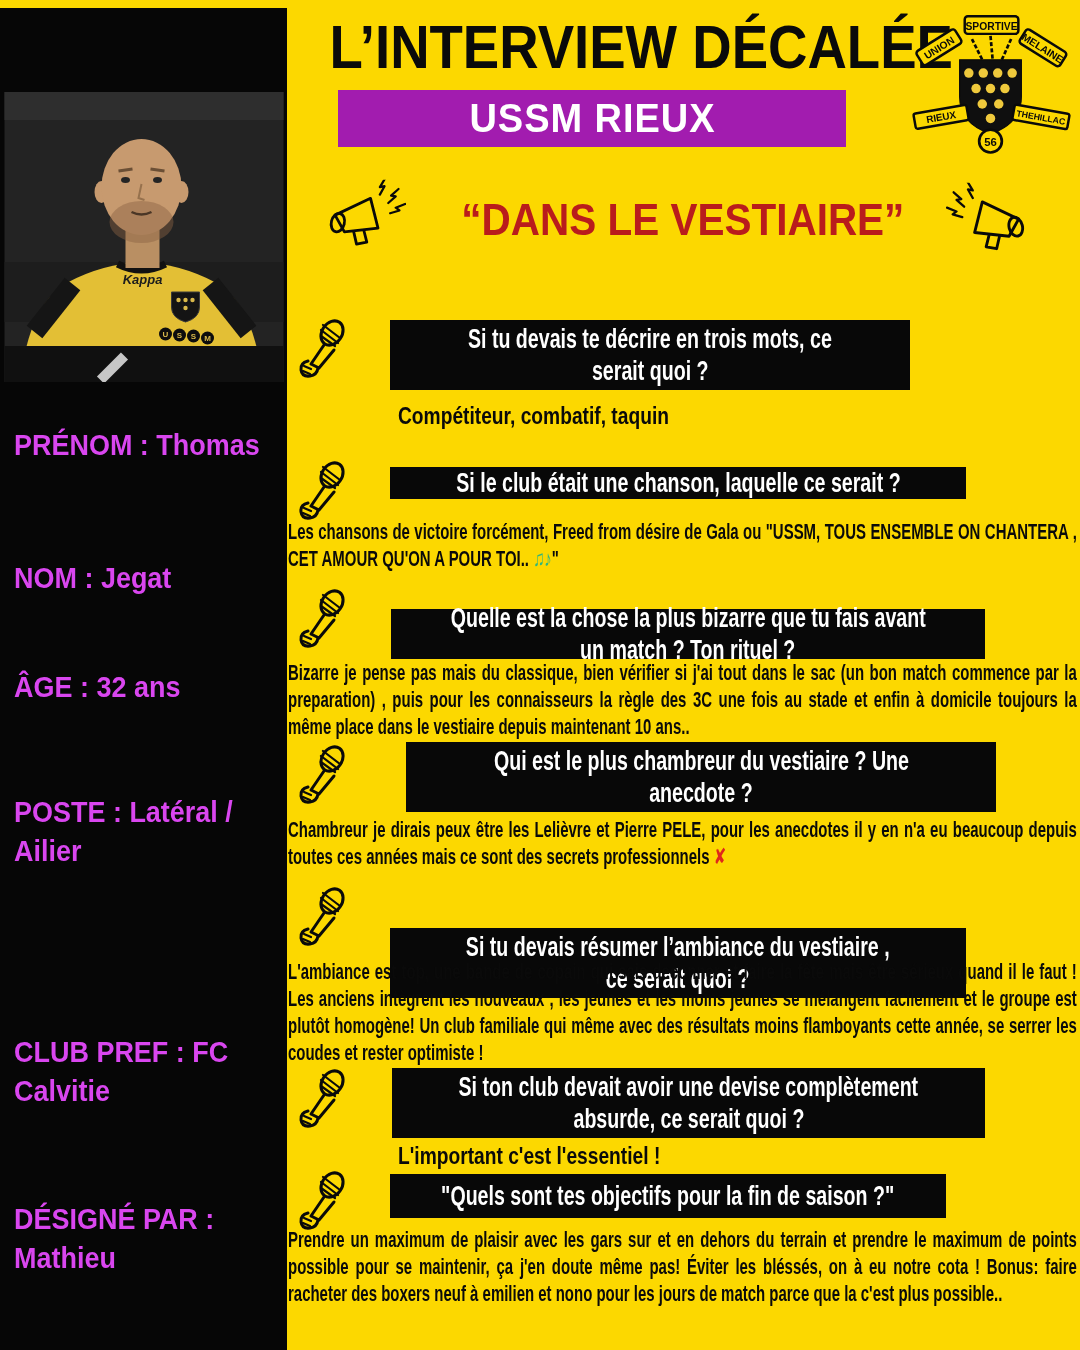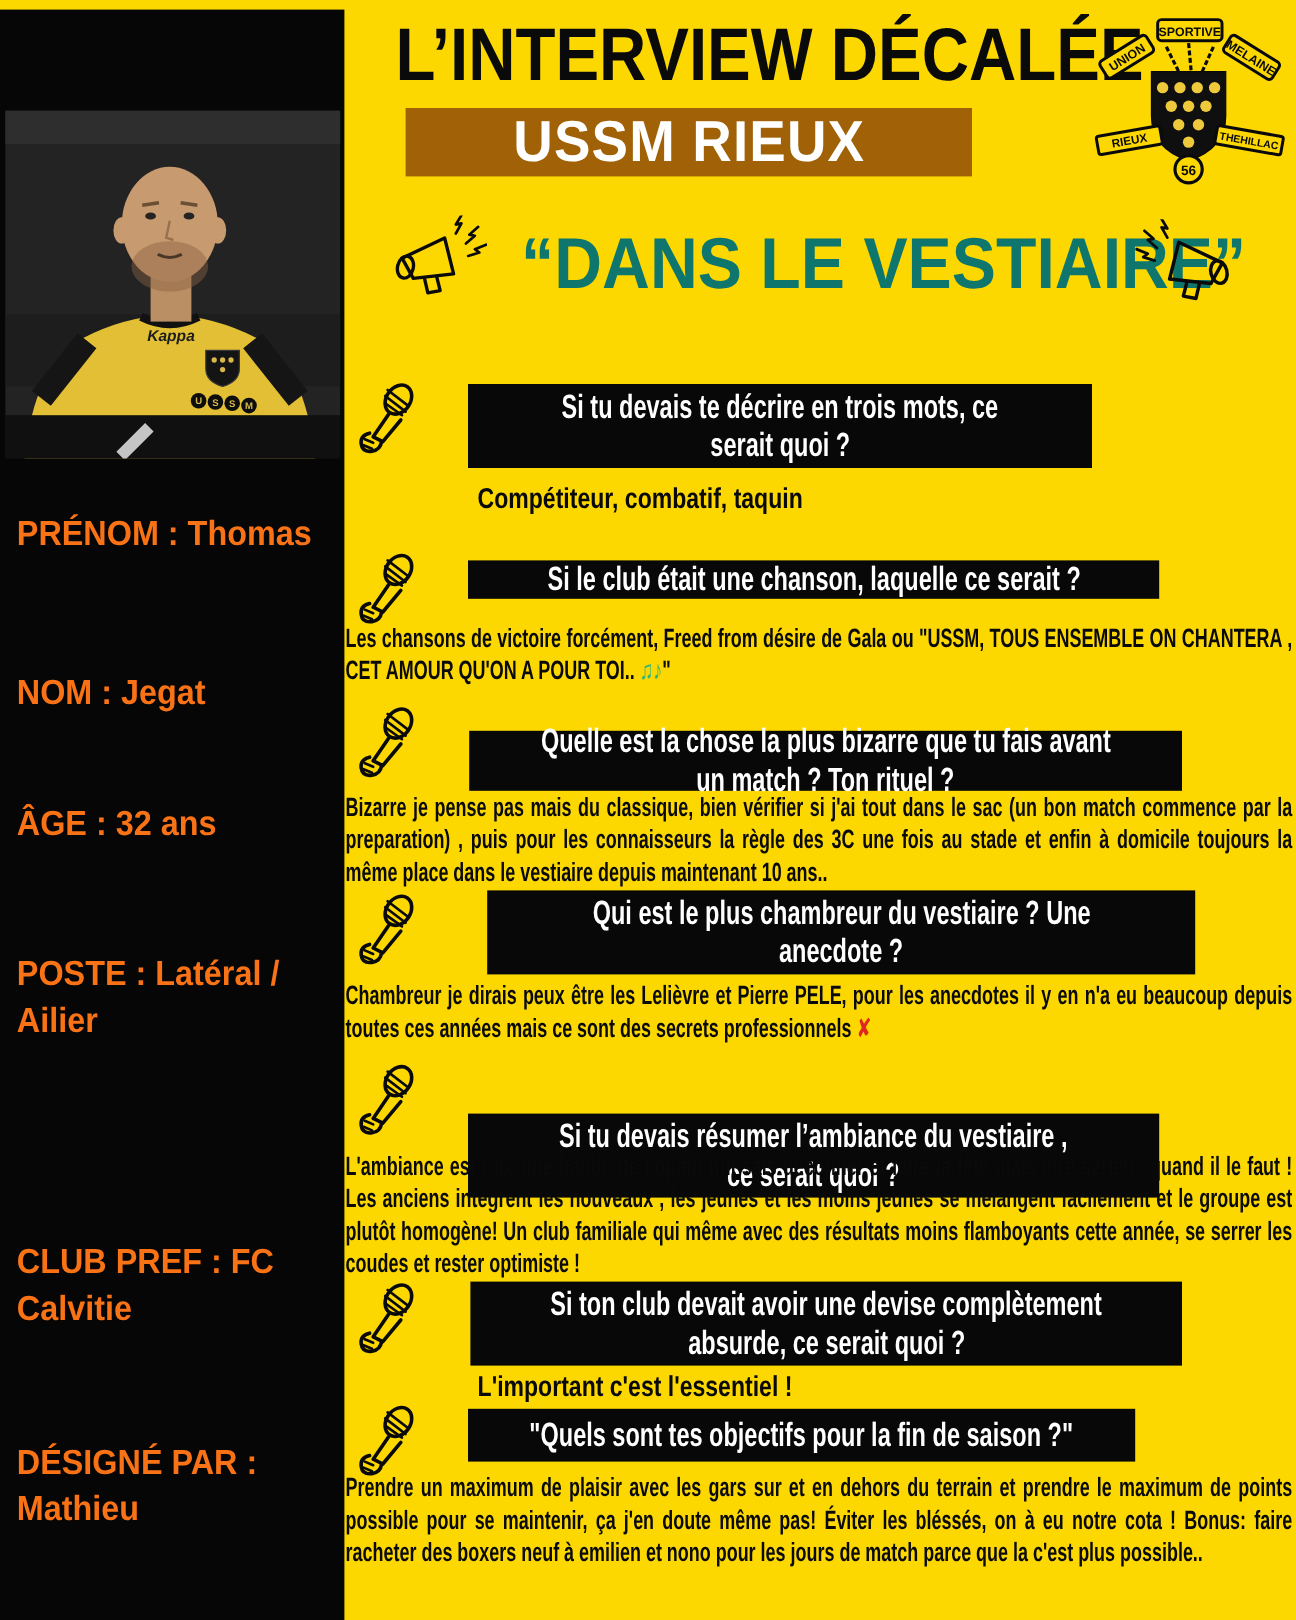--- a/index.html
+++ b/index.html
@@ -4,29 +4,29 @@
 <style>
   html,body{margin:0;padding:0;background:#333;}
   .canvas{
     position:relative;width:1080px;height:1350px;overflow:hidden;
     background:#FCD800;
     font-family:"Liberation Sans","DejaVu Sans",sans-serif;
   }
   
   .sidebar{position:absolute;left:0;top:8px;width:287px;height:1342px;background:#060606;}
   .photo{position:absolute;left:4px;top:84px;width:280px;height:290px;}
-  .sideitem{position:absolute;left:14px;width:270px;color:#f97316;font-weight:bold;font-size:29px;line-height:39px;}
+  .sideitem{position:absolute;left:14px;width:270px;color:#d946ef;font-weight:bold;font-size:29px;line-height:39px;}
   .sline{display:block;white-space:nowrap;transform:scaleX(.93);transform-origin:0 50%;}
   
   .title{position:absolute;left:287px;top:14px;width:646px;text-align:center;color:#0a0a0a;font-weight:bold;font-size:62px;line-height:66px;}
   .title span{display:inline-block;white-space:nowrap;transform:scaleX(.88);}
-  .subbox{position:absolute;left:338px;top:90px;width:472px;height:57px;background:#a16207;color:#ffffff;
-    display:flex;align-items:center;justify-content:center;font-weight:bold;font-size:48px;letter-spacing:1px;}
+  .subbox{position:absolute;left:338px;top:90px;width:508px;height:57px;background:#a21caf;color:#ffffff;
+    display:flex;align-items:center;justify-content:center;font-weight:bold;font-size:40px;letter-spacing:1px;}
   .subbox span{display:inline-block;white-space:nowrap;transform:scaleX(.95);}
-  .section{position:absolute;left:408px;top:192px;width:550px;text-align:center;color:#0f766e;font-weight:bold;font-size:60px;line-height:56px;}
+  .section{position:absolute;left:408px;top:192px;width:550px;text-align:center;color:#b91c1c;font-weight:bold;font-size:44px;line-height:56px;}
   .section span{display:inline-block;white-space:nowrap;transform:scaleX(.92);}
   
   .qbox{position:absolute;background:#080808;color:#ffffff;font-weight:bold;
     display:flex;flex-direction:column;align-items:center;justify-content:center;}
   .qline{display:inline-block;white-space:nowrap;transform:scaleX(.70);font-size:28px;line-height:32px;}
   .ans{position:absolute;left:288px;color:#0a0a0a;font-weight:bold;font-size:22px;line-height:27px;
     text-align:justify;transform:scaleX(.68);transform-origin:0 0;}
   .ansline{position:absolute;color:#0a0a0a;font-weight:bold;font-size:24px;white-space:nowrap;
     transform:scaleX(.80);transform-origin:0 0;}
   .music{color:#2FB57C;}

